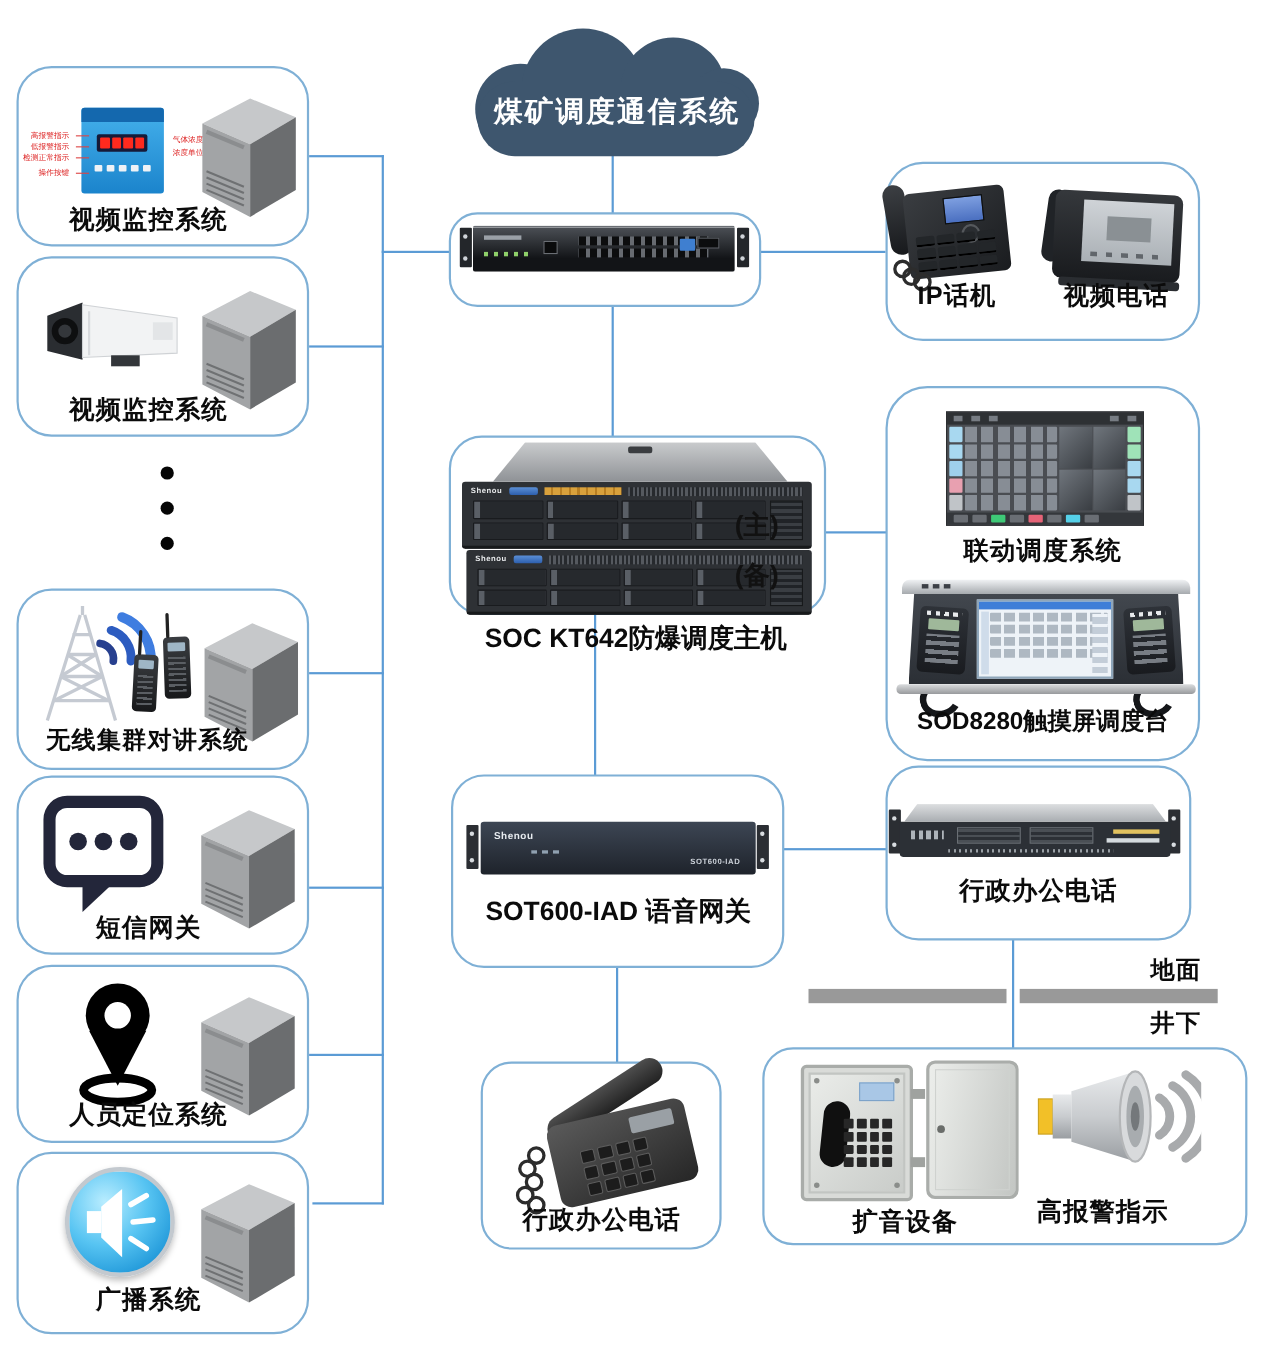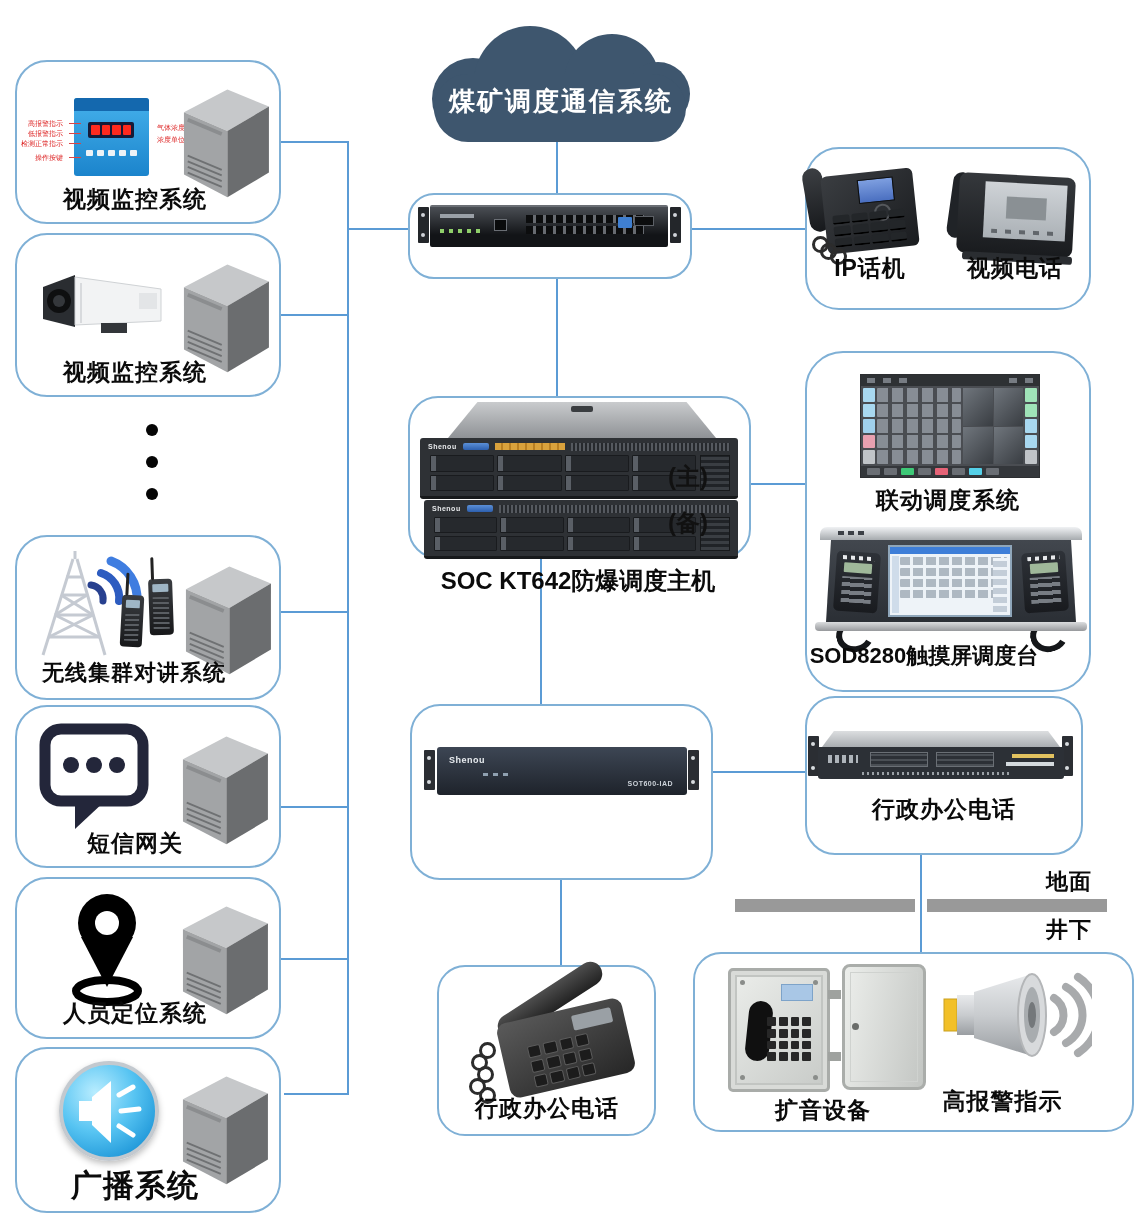--- a/index.html
+++ b/index.html
@@ -317,21 +317,21 @@
           <line x1="56" y1="30" x2="70" y2="22"></line>
           <line x1="58" y1="46" x2="76" y2="44"></line>
           <line x1="56" y1="61" x2="70" y2="70"></line>
         </g>
       </svg>
     </div>
     <svg class="srv" style="left:160px;top:20px">
         <use href="#sv-tower"></use>
       </svg>
   </div>
-  <div class="lbl" style="left:30px;top:1168px;width:210px;font-size:31px">广播系统</div>
+  <div class="lbl" style="left:30px;top:1168px;width:210px;font-size:23px">广播系统</div>
 
   <div class="nbox" style="left:408px;top:193px;width:284px;height:86px;border-radius:26px"></div>
   <div class="swear" style="left:418px;top:207px">
       <i style="top:6px"></i>
       <i style="bottom:6px"></i>
     </div>
   <div class="swear" style="left:670px;top:207px">
       <i style="top:6px"></i>
       <i style="bottom:6px"></i>
     </div>
@@ -498,36 +498,37 @@
       </div>
     <div class="sphone" style="left:197px;top:12px;transform:rotate(-4deg)">
         <i class="dr"></i>
         <i class="sc"></i>
         <i class="kp"></i>
       </div>
   </div>
   <div class="hook" style="left:836px;top:618px;transform:rotate(-15deg)"></div>
   <div class="hook" style="left:1030px;top:618px;transform:rotate(-15deg)"></div>
   <div class="sodbase"></div>
-  <div class="lbl" style="left:788px;top:643px;width:272px;font-size:22px;letter-spacing:0">SOD8280触摸屏调度台</div>
+  <div class="lbl" style="left:812px;top:643px;width:272px;font-size:22px;letter-spacing:0">SOD8280触摸屏调度台</div>
 
   <div class="nbox" style="left:410px;top:704px;width:303px;height:176px;border-radius:30px"></div>
   <div class="rkear" style="left:424px;top:750px">
       <i style="top:6px"></i>
       <i style="bottom:6px"></i>
     </div>
   <div class="rkear" style="left:688px;top:750px">
       <i style="top:6px"></i>
       <i style="bottom:6px"></i>
     </div>
   <div class="sotbody">
     <span class="sot-brand">Shenou</span>
     <span class="sot-led"></span>
     <span class="sot-model">SOT600-IAD</span>
   </div>
+  <div class="lbl" style="left:428px;top:815px;width:268px;font-size:24px;letter-spacing:0">SOT600-IAD 语音网关</div>
 
   <div class="nbox" style="left:805px;top:696px;width:278px;height:159px;border-radius:30px"></div>
   <div class="rkear" style="left:808px;top:736px">
       <i style="top:6px"></i>
       <i style="bottom:6px"></i>
     </div>
   <div class="rkear" style="left:1062px;top:736px">
       <i style="top:6px"></i>
       <i style="bottom:6px"></i>
     </div>

